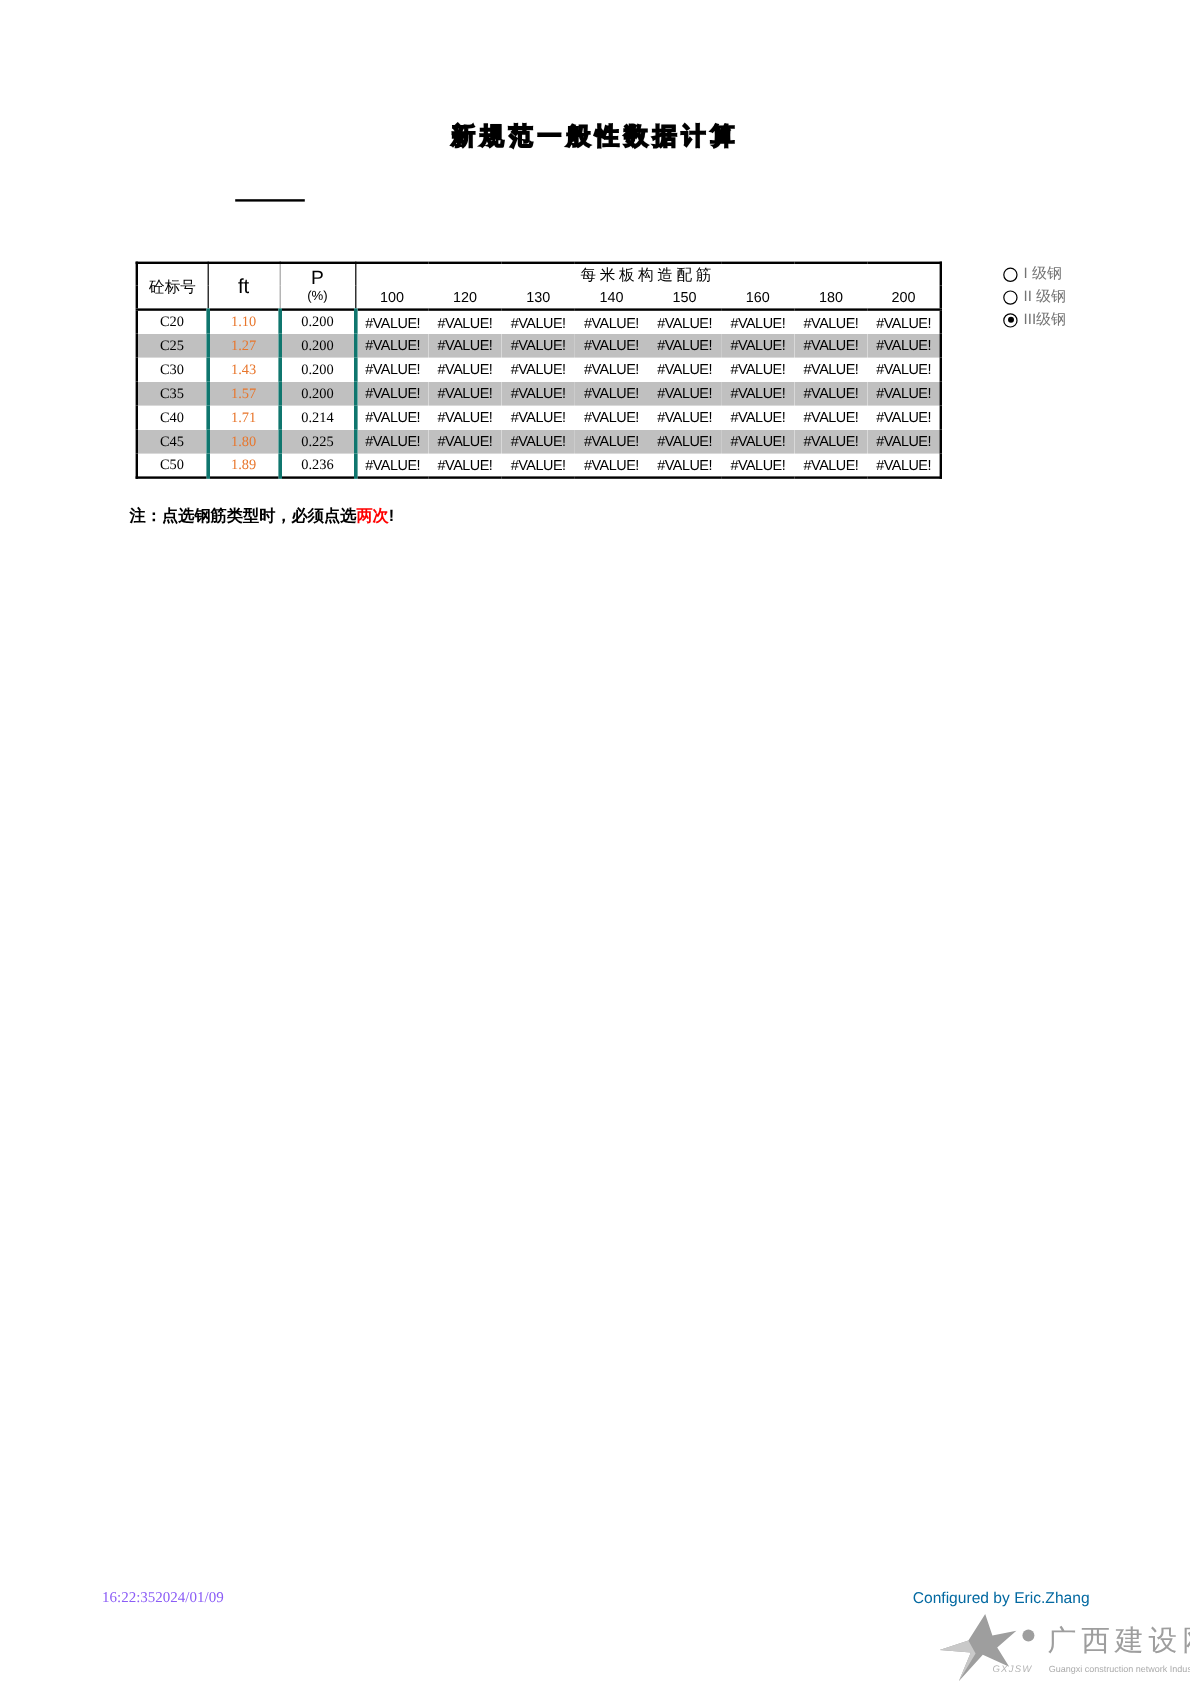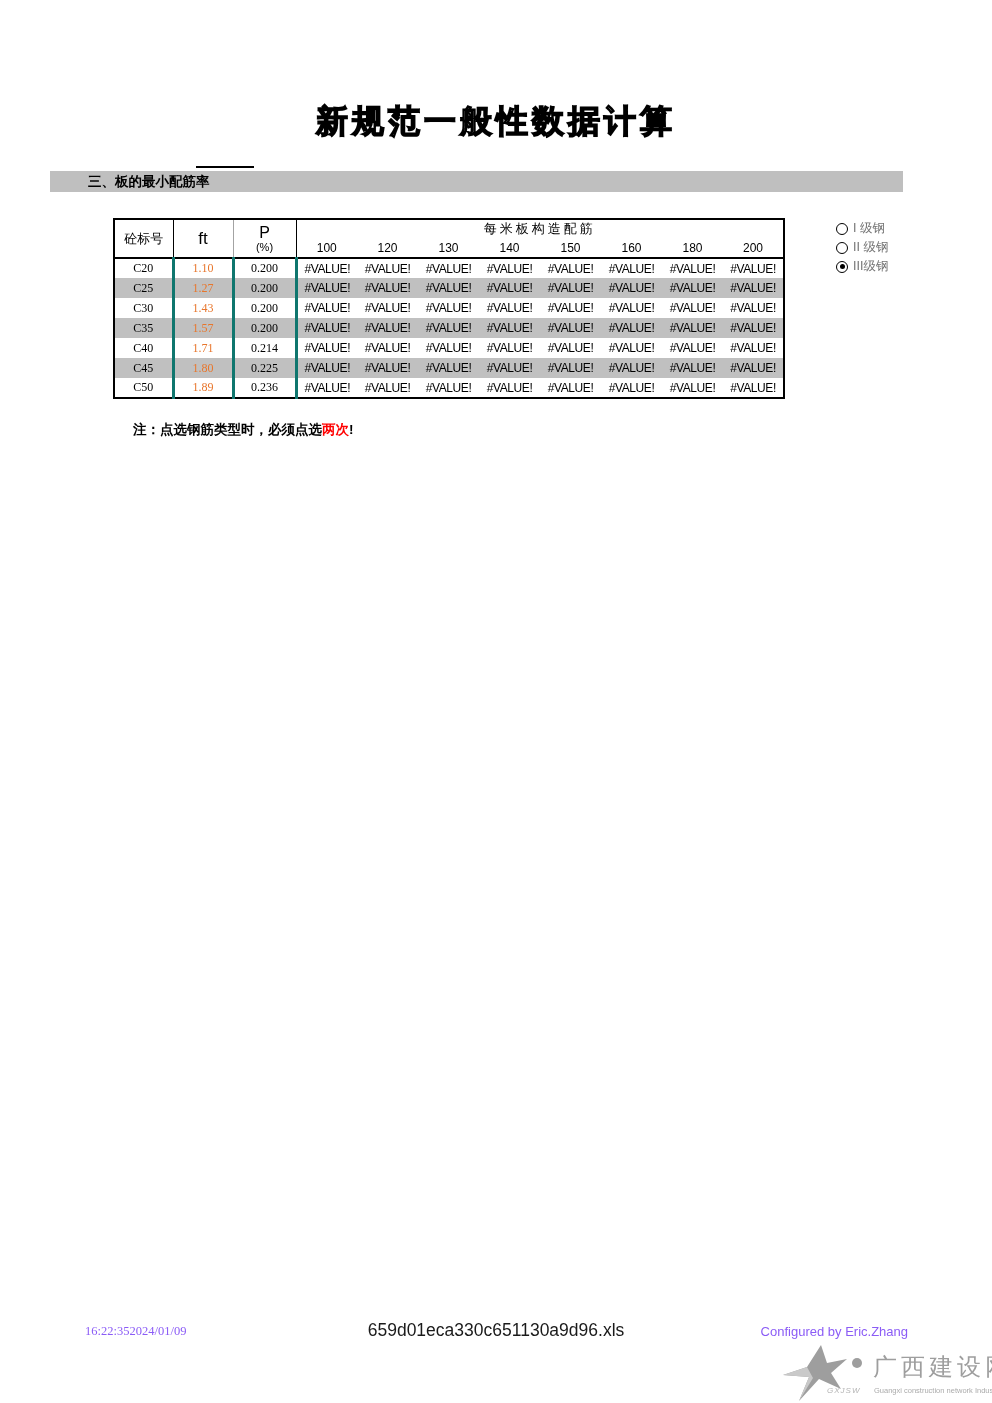--- a/index.html
+++ b/index.html
@@ -9,21 +9,21 @@
     width:992px; height:1403px;
     background:#ffffff;
     font-family:"Liberation Sans", sans-serif;
     overflow:hidden;
   }
 
   
   .title {
     position:absolute; top:100px; left:0; width:100%;
     text-align:center;
-    font-size:32px; font-weight:bold; letter-spacing:4px;
+    font-size:20px; font-weight:bold; letter-spacing:4px;
     color:#ffffff;
     -webkit-text-stroke:1.4px #000000;
     text-shadow:0 0 1px #000;
   }
 
   
   .stray-line {
     position:absolute; left:196px; top:166px;
     width:58px; height:2px; background:#000;
   }
@@ -79,38 +79,38 @@
     margin-right:5px; position:relative; background:#fff; flex:0 0 auto;
   }
   .radio-circle.on::after {
     content:""; position:absolute; left:2.5px; top:2.5px;
     width:5px; height:5px; border-radius:50%; background:#000;
   }
   .radio-row label { font-size:12.5px; color:#737373; }
 
   
   .note {
-    position:absolute; left:133px; top:421px;
+    position:absolute; left:108px; top:421px;
     font-size:13.5px; font-weight:bold; color:#000;
   }
   .note .hl { color:#FF0000; }
 
   
   .footer-time {
     position:absolute; left:85px; top:1324px;
     font-family:"Liberation Serif", serif;
     font-size:12.5px; color:#8b5cf6;
   }
   .footer-file {
     position:absolute; left:0; top:1320px; width:100%;
     text-align:center; font-size:17.5px; color:#1a1a1a;
   }
   .footer-credit {
     position:absolute; right:84px; top:1324px;
-    font-size:13px; color:#8b5cf6;
+    font-size:13px; color:#0369a1;
   }
 
   
   .logo {
     position:absolute; right:8px; top:1345px;
     width:215px; height:56px; color:#A6A6A6;
   }
   .logo-star { position:absolute; left:0; top:0; }
   .logo-name {
     position:absolute; left:104px; top:6px;
@@ -128,23 +128,20 @@
 </style>
 </head>
 <body>
 
 <div class="page">
 
   <div class="title">新规范一般性数据计算</div>
 
   <div class="stray-line"></div>
 
-  <div class="section-bar">
-    <span>三、板的最小配筋率</span>
-  </div>
 
   <table class="grid">
     <thead>
       <tr class="headrow">
         <th class="h-grade" rowspan="2">砼标号</th>
         <th class="h-ft" rowspan="2">ft</th>
         <th class="h-p" rowspan="2">
           <span class="p-main">P</span>
           <span class="p-sub">(%)</span>
         </th>
@@ -269,21 +266,20 @@
         <span class="radio-circle on"></span>
         <label>III级钢</label>
       </div>
     </div>
 
   <div class="note">
     <span>注：点选钢筋类型时，必须点选</span><span class="hl">两次</span><span>!</span>
   </div>
 
   <div class="footer-time">16:22:352024/01/09</div>
-  <div class="footer-file">659d01eca330c651130a9d96.xls</div>
   <div class="footer-credit">Configured by Eric.Zhang</div>
 
   <div class="logo">
     <svg class="logo-star" width="95" height="56" viewBox="0 0 95 56">
       <polygon points="52,0 58,18 78,14 62,28 72,44 50,34 30,56 40,32 14,30 38,22" fill="#9e9e9e"></polygon>
       <polygon points="38,22 14,30 40,32 30,56 44,33" fill="#c9c9c9"></polygon>
       <circle cx="88" cy="18" r="5" fill="#9e9e9e"></circle>
     </svg>
     <span class="logo-startext">GXJSW</span>
     <span class="logo-name">广西建设网</span>

